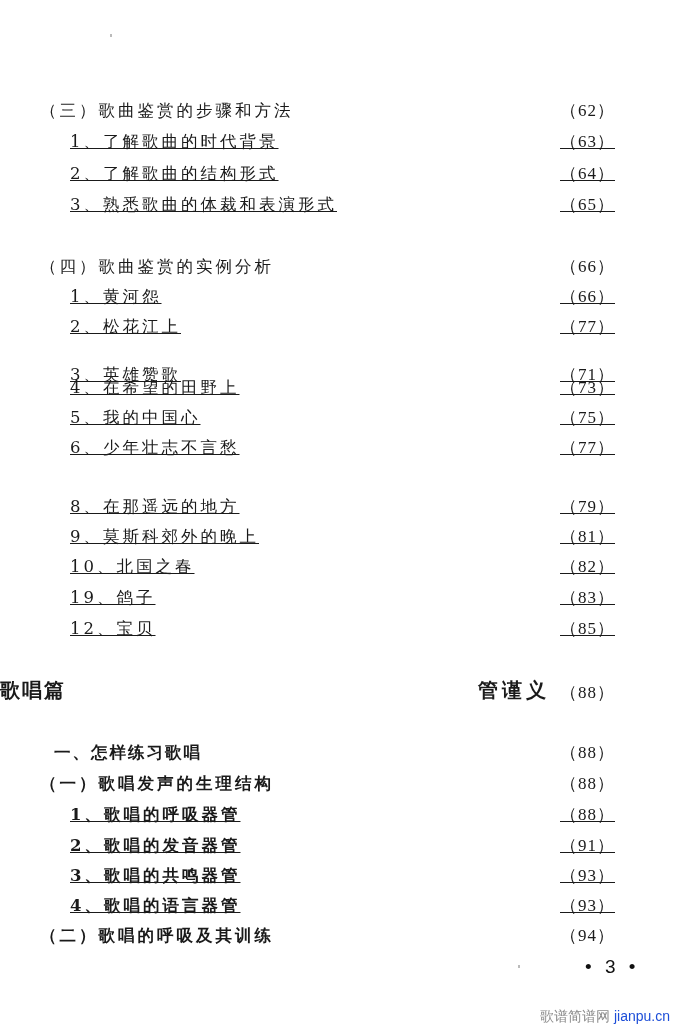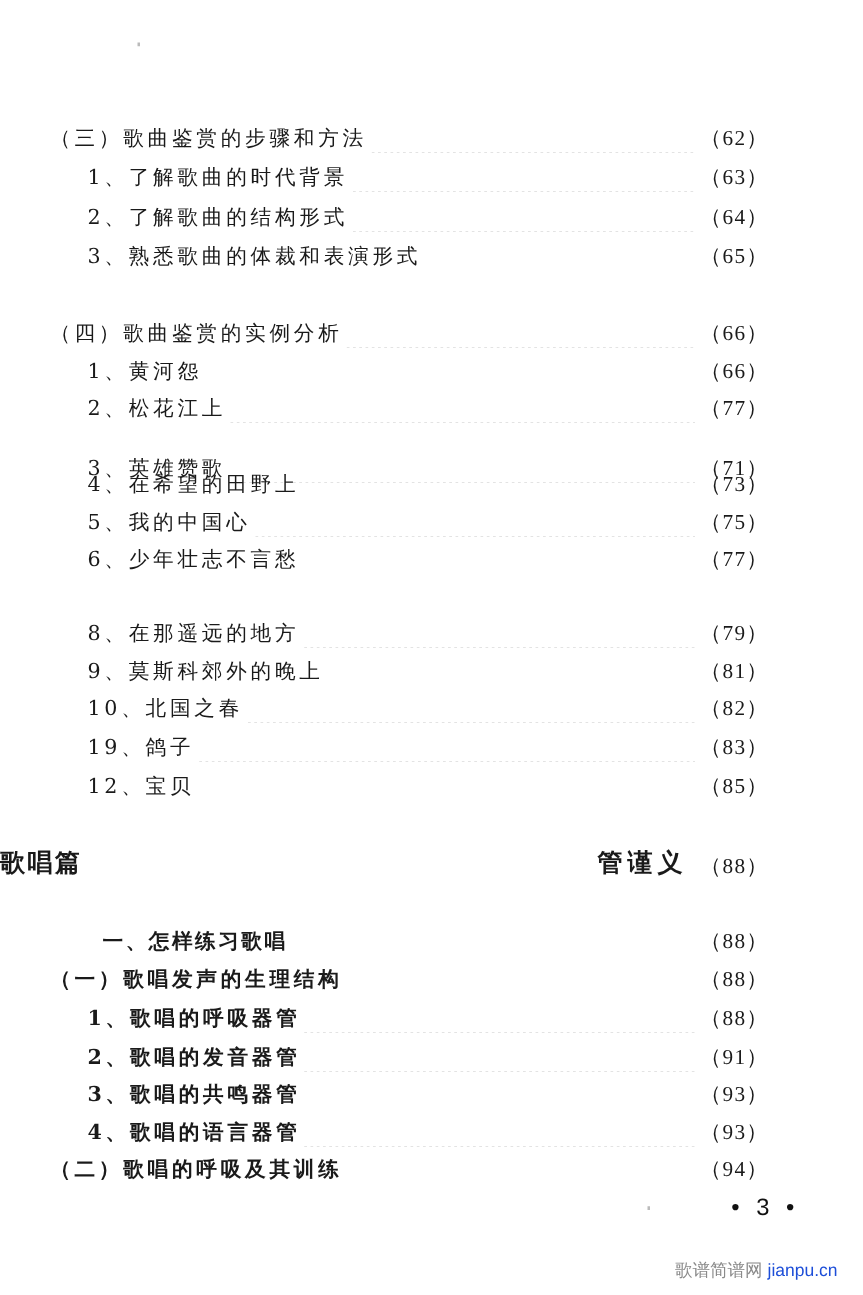--- a/index.html
+++ b/index.html
@@ -7,23 +7,23 @@
          font-family:"DejaVu Serif","Liberation Serif",serif; color:#1a1a1a; }
   .page { position:absolute; left:0; top:0; width:690px; height:1036px; }
   .row { position:absolute; left:0; width:686px; height:24px; display:flex; align-items:flex-end; font-size:16.5px; letter-spacing:3px; }
   .row .title { white-space:nowrap; flex:0 0 auto; }
   .row .leader { flex:1 1 auto; height:24px; margin:0 4px 0 2px;
      background-image: radial-gradient(circle, #222 0.9px, transparent 1.2px);
      background-size:5px 24px; background-repeat:repeat-x; background-position:0 13px; }
   .row .author { flex:0 0 auto; white-space:nowrap; margin-right:10px; font-weight:bold; letter-spacing:4px; }
   .row .page-ref { flex:0 0 auto; white-space:nowrap; width:50px; text-align:right; letter-spacing:1px; font-family:"Liberation Serif",serif; font-size:17px; }
   .lvl-sec { padding-left:40px; }
-  .lvl-item { padding-left:70px; }
+  .lvl-item { padding-left:70px;text-decoration:underline; }
   .lvl-part { }
-  .lvl-chapter { padding-left:82px; }
+  .lvl-chapter { padding-left:54px; }
   .row.part { font-size:20px; font-weight:bold; font-family:"DejaVu Sans",sans-serif; letter-spacing:2px; }
   .row.chapter { font-weight:bold; font-family:"DejaVu Sans",sans-serif; letter-spacing:2px; font-size:16.5px; }
   .right-pad { padding-right:76px; box-sizing:border-box; }
   .gap-space { margin-left:14px; }
   .page-number { position:absolute; left:585px; top:956px; font-family:"Liberation Sans",sans-serif; font-size:19px; color:#111; letter-spacing:4px; }
   .watermark { position:absolute; left:540px; top:1008px; font-size:14px; font-family:"DejaVu Sans",sans-serif; color:#8a8a8a; letter-spacing:0; }
   .watermark .wm-url { color:#1d4ed8; font-family:"Liberation Sans",sans-serif; margin-left:4px; font-size:14px; }
   .speck { position:absolute; width:2px; height:3px; background:#bbb; }
 </style>
 </head>

